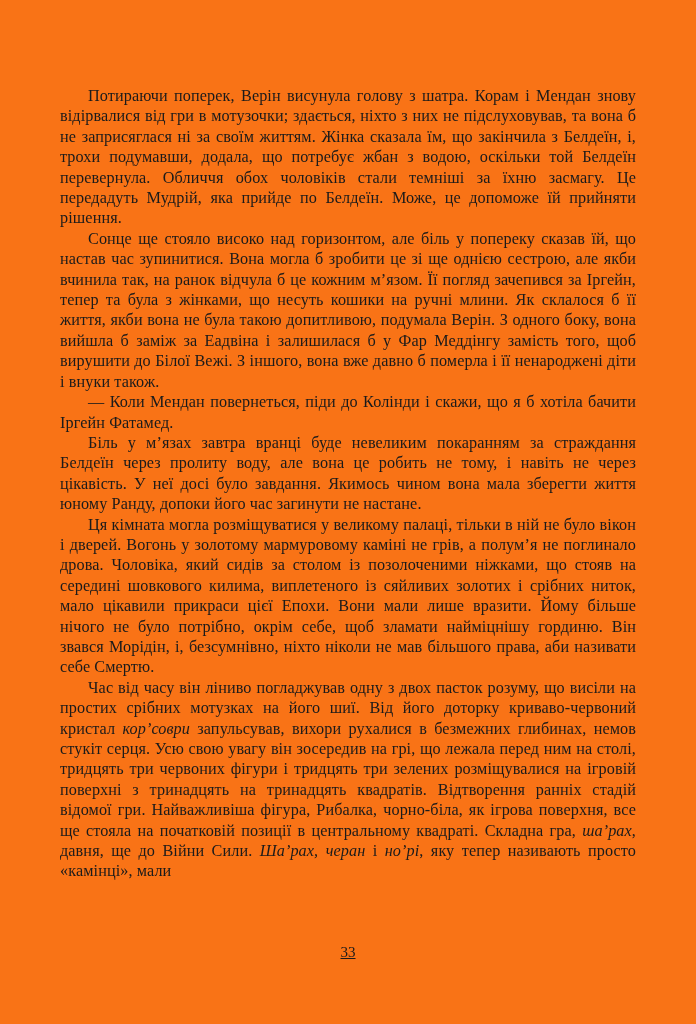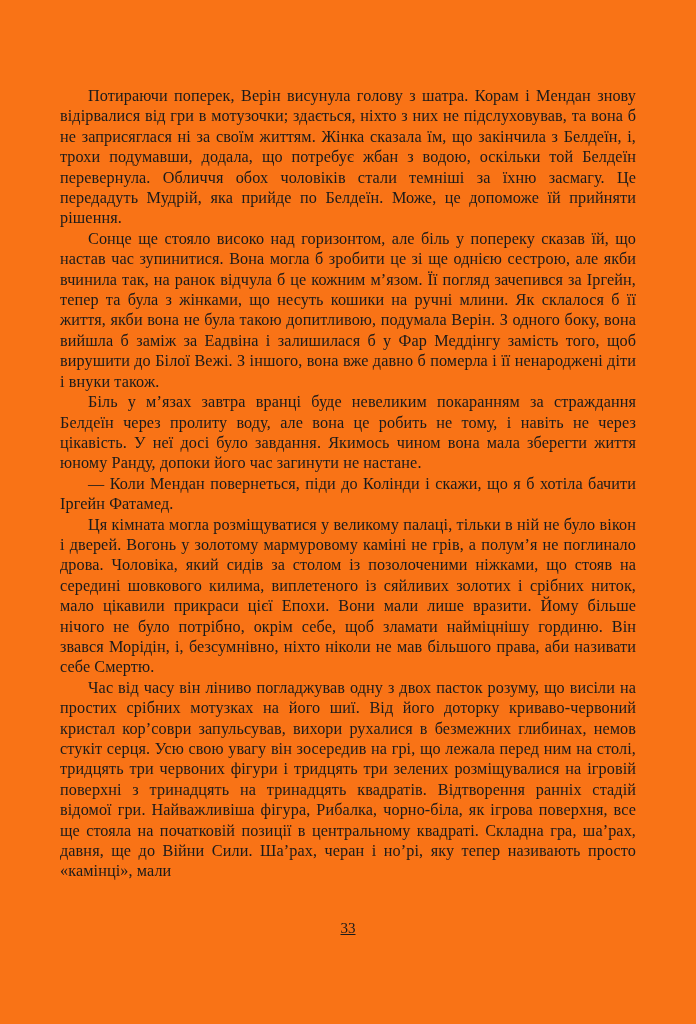--- a/index.html
+++ b/index.html
@@ -27,40 +27,41 @@
     padding: 0;
     text-align: justify;
     text-indent: 28px;
     font-size: 16.2px;
     line-height: 20.4px;
     letter-spacing: 0.1px;
   }
   p.para.section-break {
   }
   .italic {
+    font-style: italic;
     margin-top: 24px;
   }
   .page-number {
     position: absolute;
-    top: 919px;
+    top: 943px;
     left: 0;
     width: 100%;
     text-align: center;
     font-size: 15px;
     line-height: 18px;
     color: #1b1b1b;
     text-decoration: underline;
   }
 </style>
 </head>
 <body>
 
 <div class="page">
   <div class="text-block" id="text-block">
       <p class="para"><span>Потираючи поперек, Верін висунула голову з шатра. Корам і Мендан знову відірвалися від гри в мотузочки; здається, ніхто з них не підслуховував, та вона б не заприсяглася ні за своїм життям. Жінка сказала їм, що закінчила з Белдеїн, і, трохи подумавши, додала, що потребує жбан з водою, оскільки той Белдеїн перевернула. Обличчя обох чоловіків стали темніші за їхню засмагу. Це передадуть Мудрій, яка прийде по Белдеїн. Може, це допоможе їй прийняти рішення.</span></p>
       <p class="para"><span>Сонце ще стояло високо над горизонтом, але біль у попереку сказав їй, що настав час зупинитися. Вона могла б зробити це зі ще однією сестрою, але якби вчинила так, на ранок відчула б це кожним м’язом. Її погляд зачепився за Іргейн, тепер та була з жінками, що несуть кошики на ручні млини. Як склалося б її життя, якби вона не була такою допитливою, подумала Верін. З одного боку, вона вийшла б заміж за Еадвіна і залишилася б у Фар Меддінгу замість того, щоб вирушити до Білої Вежі. З іншого, вона вже давно б померла і її ненароджені діти і внуки також.</span></p>
+      <p class="para"><span>— Коли Мендан повернеться, піди до Колінди і скажи, що я б хотіла бачити Іргейн Фатамед.</span></p>
       <p class="para"><span>Біль у м’язах завтра вранці буде невеликим покаранням за страждання Белдеїн через пролиту воду, але вона це робить не тому, і навіть не через цікавість. У неї досі було завдання. Якимось чином вона мала зберегти життя юному Ранду, допоки його час загинути не настане.</span></p>
-      <p class="para"><span>— Коли Мендан повернеться, піди до Колінди і скажи, що я б хотіла бачити Іргейн Фатамед.</span></p>
       <p class="para section-break"><span>Ця кімната могла розміщуватися у великому палаці, тільки в ній не було вікон і дверей. Вогонь у золотому мармуровому каміні не грів, а полум’я не поглинало дрова. Чоловіка, який сидів за столом із позолоченими ніжками, що стояв на середині шовкового килима, виплетеного із сяйливих золотих і срібних ниток, мало цікавили прикраси цієї Епохи. Вони мали лише вразити. Йому більше нічого не було потрібно, окрім себе, щоб зламати найміцнішу гординю. Він звався Морідін, і, безсумнівно, ніхто ніколи не мав більшого права, аби називати себе Смертю.</span></p>
       <p class="para"><span>Час від часу він ліниво погладжував одну з двох пасток розуму, що висіли на простих срібних мотузках на його шиї. Від його доторку криваво-червоний кристал </span><span class="italic">кор’соври</span><span> запульсував, вихори рухалися в безмежних глибинах, немов стукіт серця. Усю свою увагу він зосередив на грі, що лежала перед ним на столі, тридцять три червоних фігури і тридцять три зелених розміщувалися на ігровій поверхні з тринадцять на тринадцять квадратів. Відтворення ранніх стадій відомої гри. Найважливіша фігура, Рибалка, чорно-біла, як ігрова поверхня, все ще стояла на початковій позиції в центральному квадраті. Складна гра, </span><span class="italic">ша’рах</span><span>, давня, ще до Війни Сили. </span><span class="italic">Ша’рах, черан</span><span> і </span><span class="italic">но’рі</span><span>, яку тепер називають просто «камінці», мали</span></p>
     </div>
   <div class="page-number">33</div>
 </div>
 
 </body></html>

